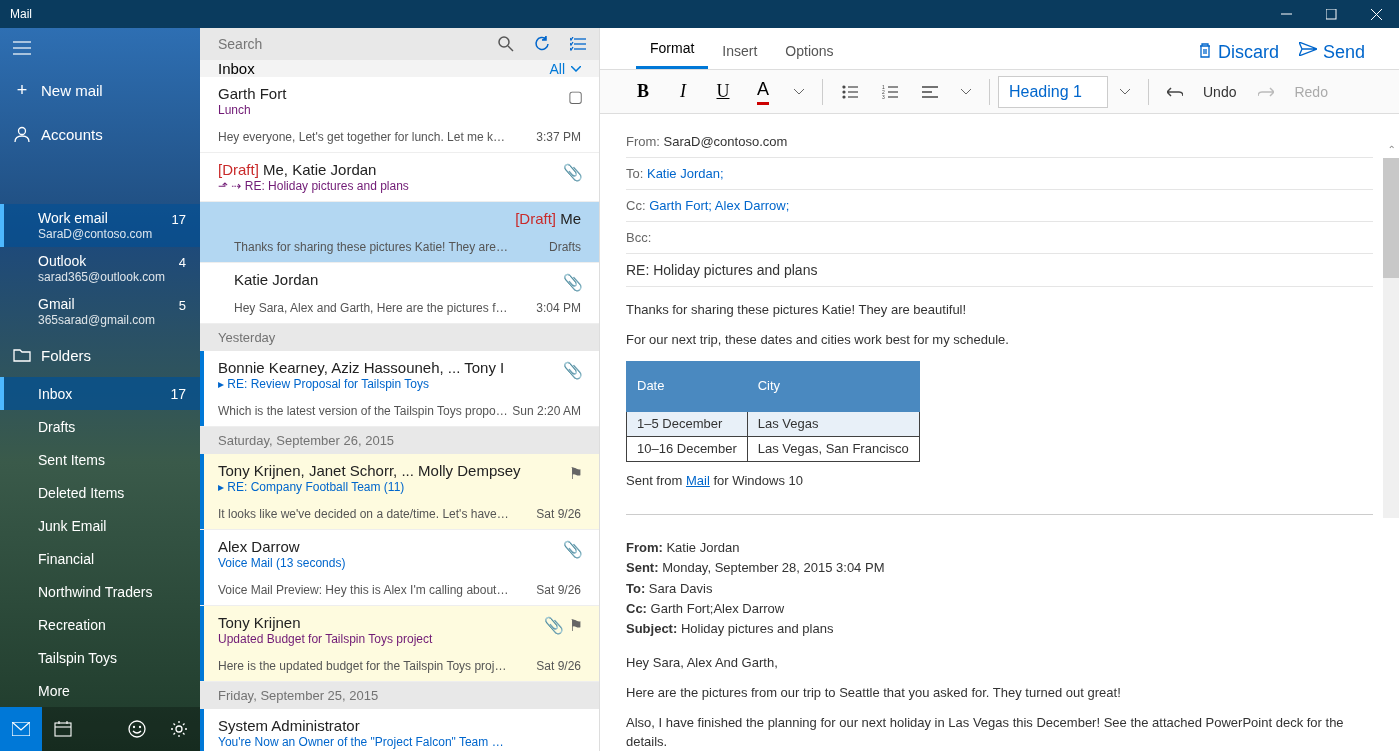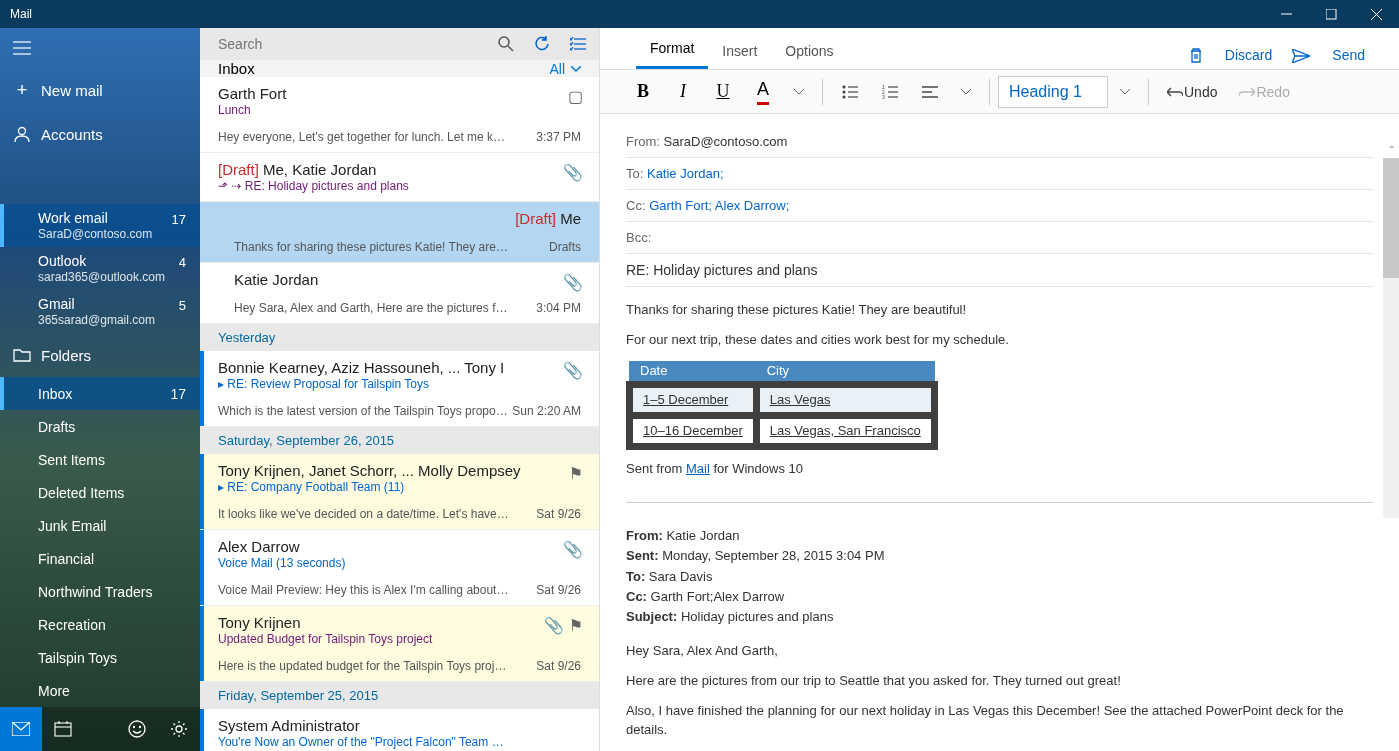--- a/index.html
+++ b/index.html
@@ -48,46 +48,46 @@
 .msg.flagged { background: #fefbdf; }
 .msg .from { font-size: 15px; color: #222; }
 .msg .draft { color: #c92a2a; }
 .msg .subject { font-size: 12px; color: #701a75; margin-top: 1px; white-space: nowrap; overflow: hidden; text-overflow: ellipsis; padding-right: 70px; }
 .msg .subject.blue { color: #0066cc; }
 .msg .preview { font-size: 12px; color: #555; margin-top: 13px; white-space: nowrap; overflow: hidden; text-overflow: ellipsis; padding-right: 70px; }
 .msg .time { position: absolute; right: 18px; bottom: 8px; font-size: 12px; color: #555; }
 .msg .icons { position: absolute; right: 16px; top: 10px; display: flex; gap: 4px; color: #666; }
 .msg.indent .from { padding-left: 16px; }
 .msg.indent .subject, .msg.indent .preview { padding-left: 16px; }
-.datehdr { background: #e8e8e8; padding: 6px 18px; font-size: 13px; color: #0369a1; }
+.datehdr { background: #e8e8e8; padding: 6px 18px; font-size: 13px; color: #737373; }
 
 
 .reading { flex: 1; display: flex; flex-direction: column; background: #fff; overflow: hidden; position: relative; }
 .tabs { height: 42px; display: flex; align-items: flex-end; padding: 0 24px 0 36px; border-bottom: 1px solid #ddd; }
 .tab { padding: 10px 14px; font-size: 14px; color: #555; cursor: pointer; }
 .tab.active { color: #000; border-bottom: 3px solid #0078d7; font-weight: 500; }
 .tabs .spacer { flex: 1; }
-.tab-action { display: flex; align-items: flex-end; padding: 6px 10px; font-size: 14px; color: #0066cc; cursor: pointer; gap: 22px; }
+.tab-action { display: flex; align-items: flex-start; padding: 6px 10px; font-size: 18px; color: #0066cc; cursor: pointer; gap: 6px; }
 .ribbon { height: 44px; background: #fafafa; border-bottom: 1px solid #ddd; display: flex; align-items: center; padding: 0 24px; gap: 2px; }
 .rbtn { width: 38px; height: 34px; display: flex; align-items: center; justify-content: center; cursor: pointer; font-family: "Times New Roman", serif; font-size: 18px; border-radius: 2px; }
 .rsep { width: 1px; height: 26px; background: #ccc; margin: 0 6px; }
 .rselect { height: 32px; border: 1px solid #ccc; padding: 0 10px; display: flex; align-items: center; font-size: 16px; color: #0066cc; min-width: 110px; background: #fff; }
 .rdd { width: 30px; height: 34px; display: flex; align-items: center; justify-content: center; cursor: pointer; }
-.raction { display: flex; align-items: center; padding: 0 10px; height: 34px; font-size: 14px; color: #333; cursor: pointer; gap: 1px; }
+.raction { display: flex; align-items: center; padding: 0 10px; height: 34px; font-size: 14px; color: #333; cursor: pointer; gap: 20px; }
 .raction.disabled { color: #aaa; }
 .compose { flex: 1; padding: 12px 26px; font-size: 14px; color: #333; overflow-y: auto; }
 .field { padding: 8px 0; border-bottom: 1px solid #e5e5e5; font-size: 13px; }
 .field .label { color: #666; }
 .field .val { color: #333; }
 .field .link { color: #0066cc; }
 .body { padding-top: 14px; font-size: 13px; line-height: 1.4; }
 .body p { margin-bottom: 12px; }
 .body table { border-collapse: collapse; margin: 10px 0; }
-.body table th { background: #4a89c0; color: #fff; text-align: left; padding: 0 10px; font-weight: normal; border: 1px solid #4a89c0; }
-.body table td { padding: 3px 10px; border: 7px solid #404040; text-decoration: underline; }
+.body table th { background: #4a89c0; color: #fff; text-align: left; padding: 15px 10px; font-weight: normal; border: 1px solid #4a89c0; }
+.body table td { padding: 3px 10px; border: 1px solid #404040; }
 .body table tr:nth-child(even) td { background: #e8f0f8; }
 .body hr { margin: 24px 0; border: none; border-top: 1px solid #ccc; }
 .scrollbar { position: absolute; right: 0; top: 130px; width: 16px; height: 360px; background: #f0f0f0; }
 .scrollbar .thumb { width: 100%; height: 120px; background: #c8c8c8; }
 .scrollup { position: absolute; right: 3px; top: 116px; color: #888; font-size: 10px; }
 </style>
 </head>
 <body>
 
 <div class="titlebar">

